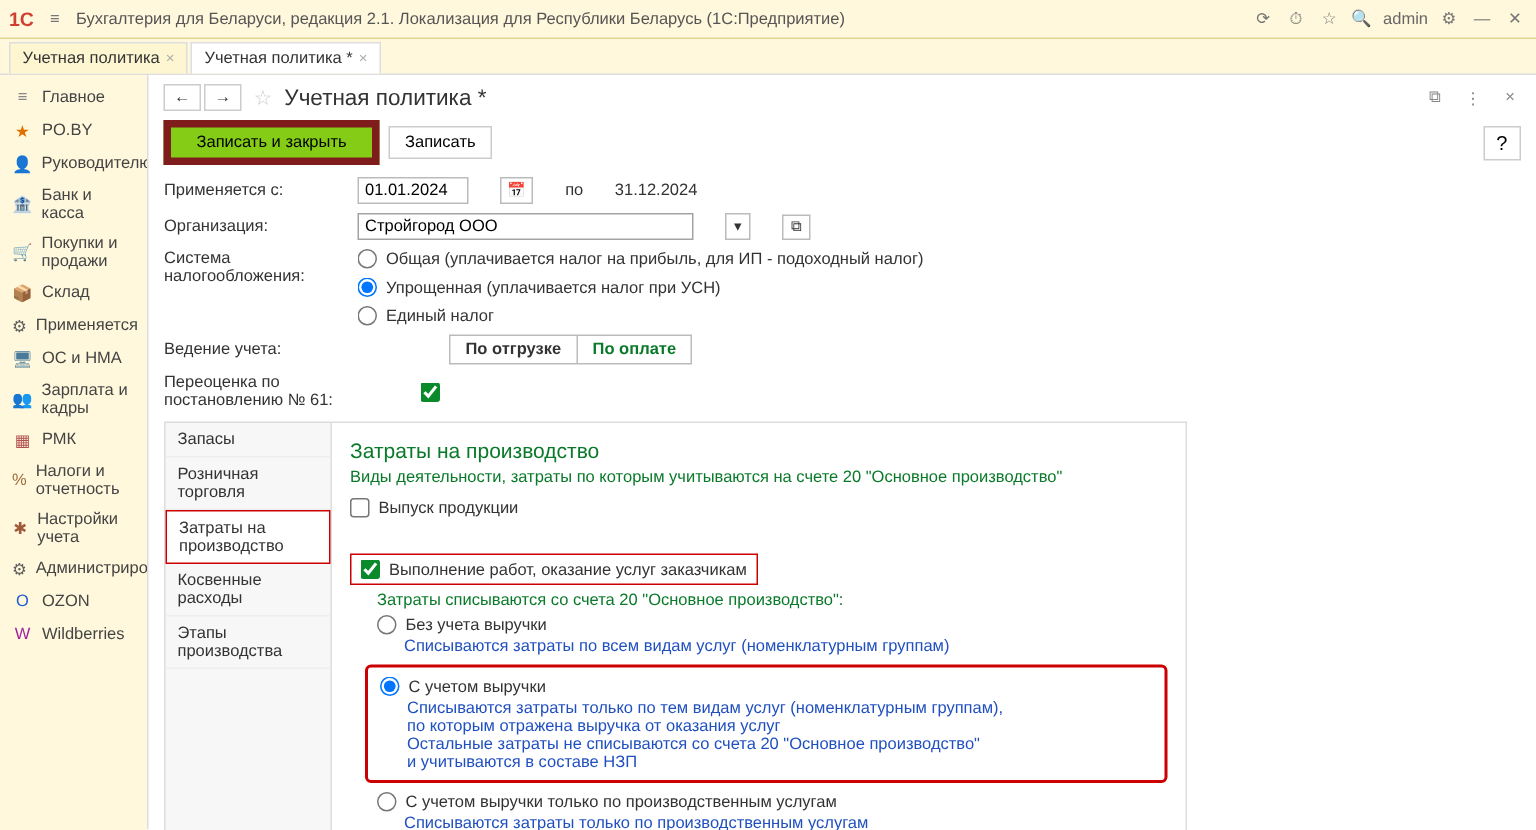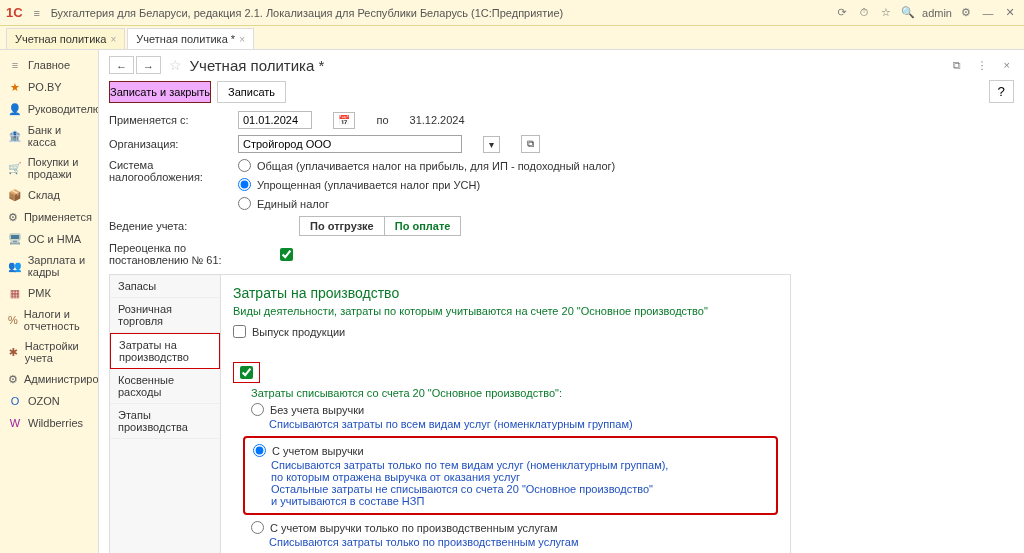--- a/index.html
+++ b/index.html
@@ -19,21 +19,21 @@
 .side-icon { width: 14px; height: 14px; display: flex; align-items: center; justify-content: center; font-size: 11px; }
 .content { flex: 1; display: flex; flex-direction: column; border-left: 1px solid #ddd; }
 .content-header { padding: 6px 10px; display: flex; align-items: center; gap: 8px; }
 .nav-btns { display: flex; gap: 2px; }
 .nav-btn { border: 1px solid #ccc; padding: 2px 6px; background: #fff; cursor: pointer; }
 .star-icon { color: #ccc; font-size: 14px; }
 .page-title { font-size: 15px; color: #333; }
 .hdr-spacer { flex: 1; }
 .hdr-icon { color: #888; cursor: pointer; padding: 2px 4px; }
 .toolbar { padding: 0 10px 8px; display: flex; gap: 6px; align-items: center; }
-.btn-primary { background: #f0abfc; border: 1px solid #7f1d1d; padding: 4px 0; cursor: pointer; font-size: 11px; }
+.btn-primary { background: #84cc16; border: 5px solid #7f1d1d; padding: 4px 17px; cursor: pointer; font-size: 11px; }
 .btn { background: #fff; border: 1px solid #ccc; padding: 4px 10px; cursor: pointer; font-size: 11px; }
 .help-btn { margin-left: auto; border: 1px solid #ccc; padding: 3px 8px; background: #fff; cursor: pointer; }
 .form-body { padding: 0 10px; overflow-y: auto; flex: 1; }
 .form-row { display: flex; align-items: center; margin-bottom: 6px; gap: 21px; }
 .form-label { width: 108px; font-size: 11px; color: #333; }
 .date-input { border: 1px solid #bbb; padding: 2px 4px; width: 74px; font-size: 11px; }
 .cal-btn { border: 1px solid #bbb; padding: 2px 4px; background: #fff; cursor: pointer; font-size: 10px; }
 .org-select { border: 1px solid #a3a3a3; padding: 2px 4px; width: 224px; font-size: 11px; }
 .sel-btn { border: 1px solid #bbb; padding: 2px 5px; background: #fff; cursor: pointer; font-size: 10px; }
 .radio-row { display: flex; align-items: center; gap: 6px; font-size: 11px; }
@@ -221,20 +221,21 @@
         <div class="right-pane">
           <div class="section-title">Затраты на производство</div>
           <div class="green-text">Виды деятельности, затраты по которым учитываются на счете 20 "Основное производство"</div>
           <label class="chk-row">
               <input type="checkbox" class="chk" style="">
               <span>Выпуск продукции</span>
             </label>
           <div style="height:18px;"></div>
           <div class="boxed-red">
             <input type="checkbox" class="chk" checked="" style="accent-color: rgb(10, 138, 42);">
+            <span>Выполнение работ, оказание услуг заказчикам</span>
           </div>
           <div class="sub-block">
             <div class="green-text" style="margin-bottom:4px;">Затраты списываются со счета 20 "Основное производство":</div>
             <label class="radio-opt">
                 <input type="radio" name="wo" style="">
                 <span>Без учета выручки</span>
               </label>
             <div class="blue-text"><span>Списываются затраты по всем видам услуг (номенклатурным группам)</span><br></div>
           </div>
           <div class="big-red-box">

